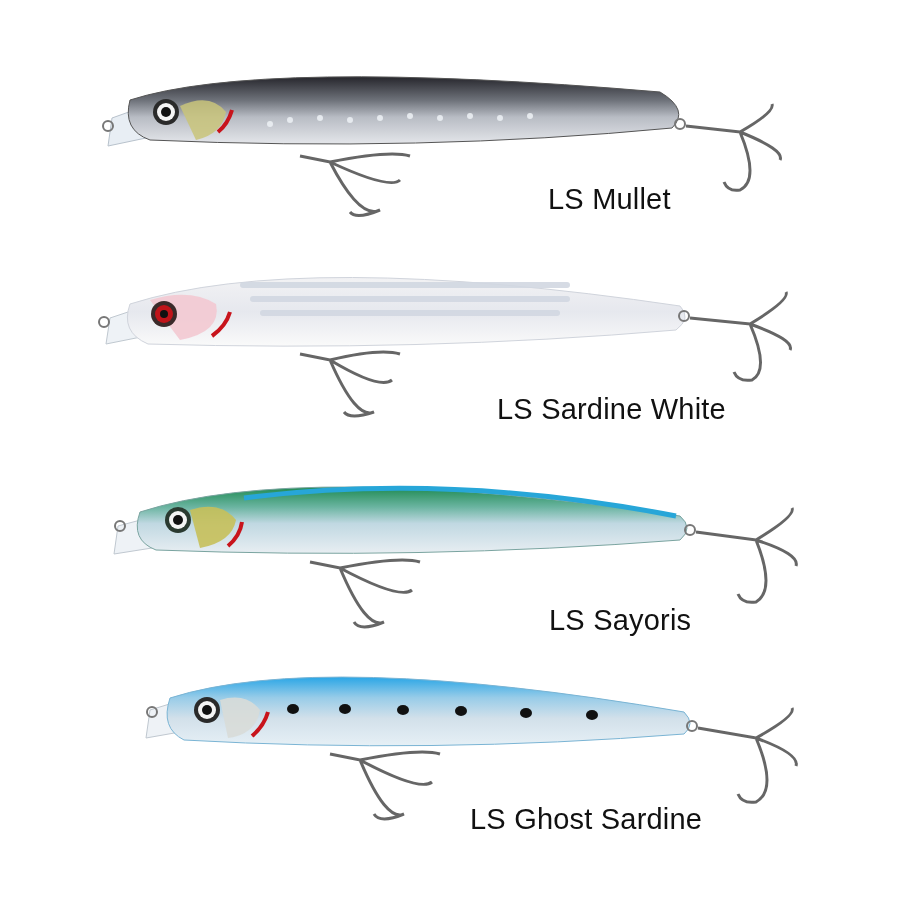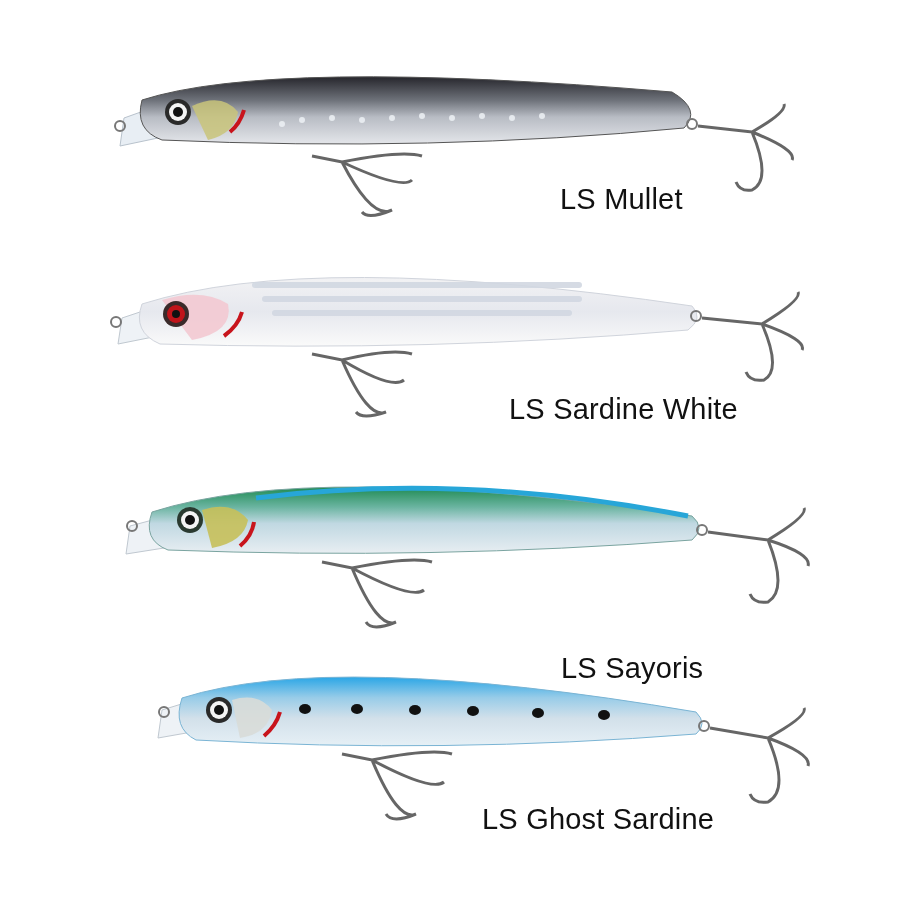--- a/index.html
+++ b/index.html
@@ -1,17 +1,17 @@
 <!DOCTYPE html>
 <html><head>
 <meta charset="utf-8">
 <style>
   html,body{margin:0;padding:0;background:#ffffff;}
   body{width:900px;height:900px;position:relative;overflow:hidden;font-family:"Liberation Sans",sans-serif;}
-  .lure{position:absolute;left:12px;width:756px;}
+  .lure{position:absolute;left:0;width:756px;}
   .lure svg{position:absolute;left:0;top:0;}
   .label{position:absolute;font-size:29px;color:#111;white-space:nowrap;letter-spacing:0.2px;}
 </style>
 </head>
 <body>
 
 <div class="lure" style="top:0;height:240px;">
   <svg width="900" height="240">
     <defs>
       <linearGradient id="g1" x1="0" y1="0" x2="0" y2="1">
@@ -100,21 +100,21 @@
     <path d="M244 48 Q450 22 676 66" stroke="#27a6d8" stroke-width="5" fill="none"></path>
     <path d="M190 60 Q220 50 236 70 Q232 92 200 98 Z" fill="#c6c05a" opacity="0.9"></path>
     <path d="M228 96 Q240 86 242 72" stroke="#c8141c" stroke-width="4" fill="none"></path>
     <circle cx="178" cy="70" r="13" fill="#2a3a30"></circle>
     <circle cx="178" cy="70" r="9" fill="#f4f4f4"></circle>
     <circle cx="178" cy="70" r="5" fill="#111"></circle>
     <circle cx="690" cy="80" r="5" fill="none" stroke="#777" stroke-width="2"></circle>
     <path d="M696 82 L756 90 Q796 66 792 58 M756 90 Q800 104 796 116 M756 90 Q776 140 756 152 Q742 154 738 144" stroke="#666" stroke-width="3" fill="none"></path>
     <path d="M310 112 L340 118 Q400 106 420 112 M340 118 Q400 150 412 140 M340 118 Q366 180 384 172 Q360 182 354 172" stroke="#666" stroke-width="3" fill="none"></path>
   </svg>
-  <div class="label" style="left:549px;top:154px;margin-top:48px;">LS Sayoris</div>
+  <div class="label" style="left:549px;top:154px;">LS Sayoris</div>
 </div>
 
 <div class="lure" style="top:650px;height:250px;">
   <svg width="900" height="250">
     <defs>
       <linearGradient id="g4" x1="0" y1="0" x2="0" y2="1">
         <stop offset="0" stop-color="#2aa6e6"></stop>
         <stop offset="0.3" stop-color="#98cce8"></stop>
         <stop offset="0.6" stop-color="#d2e0ea"></stop>
         <stop offset="1" stop-color="#e6f0f6"></stop>

